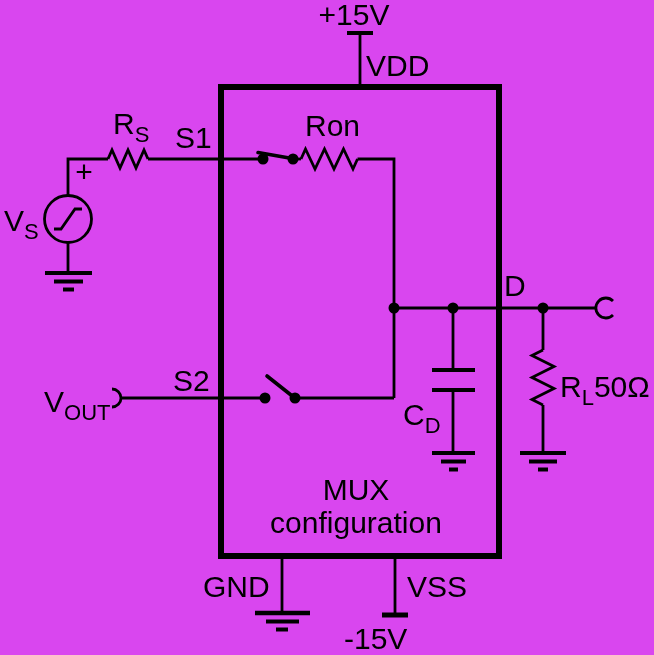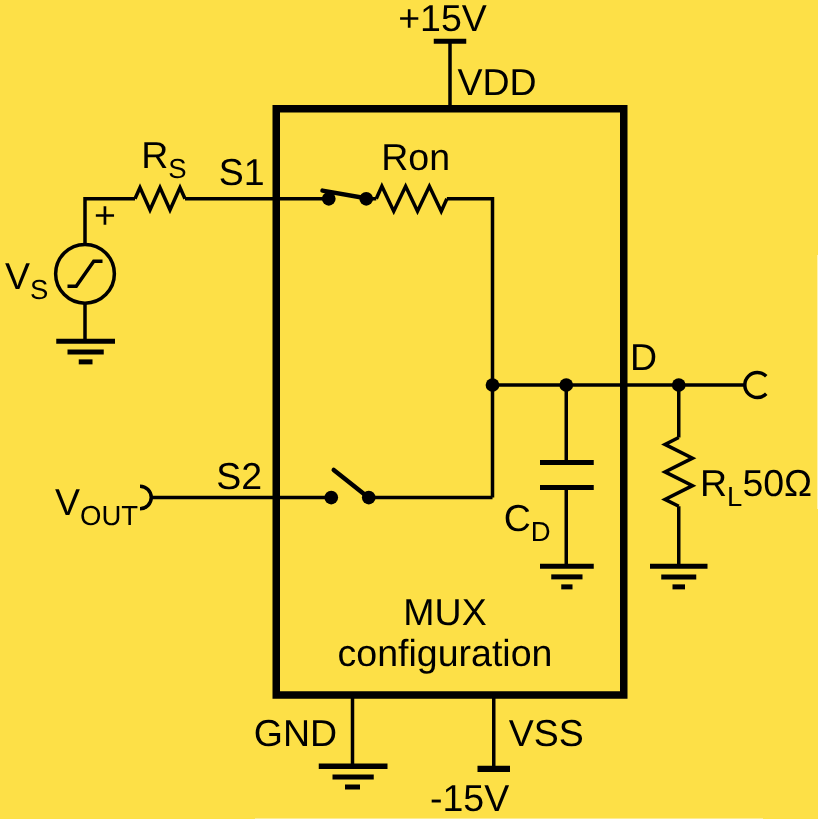--- a/index.html
+++ b/index.html
@@ -1,16 +1,16 @@
 <!DOCTYPE html>
 <html><head>
 <meta charset="utf-8">
 <style>
   html,body{margin:0;padding:0;background:#ffffff;}
-  .stage{position:relative;width:654px;height:655px;background:#fde047;overflow:hidden;}
+  .stage{position:relative;width:654px;height:655px;background:#d946ef;overflow:hidden;}
   svg{display:block;}
   svg text{
     font-family:"Liberation Sans","DejaVu Sans",sans-serif;
     fill:#000000;
   }
   .lbl{font-size:30px;}
   .lbl-sub{font-size:22px;}
   .wire{stroke:#000000;stroke-width:2.8;fill:none;}
   .thick{stroke:#000000;stroke-width:4;fill:none;}
   .lever{stroke:#000000;stroke-width:3.6;fill:none;stroke-linecap:round;}

